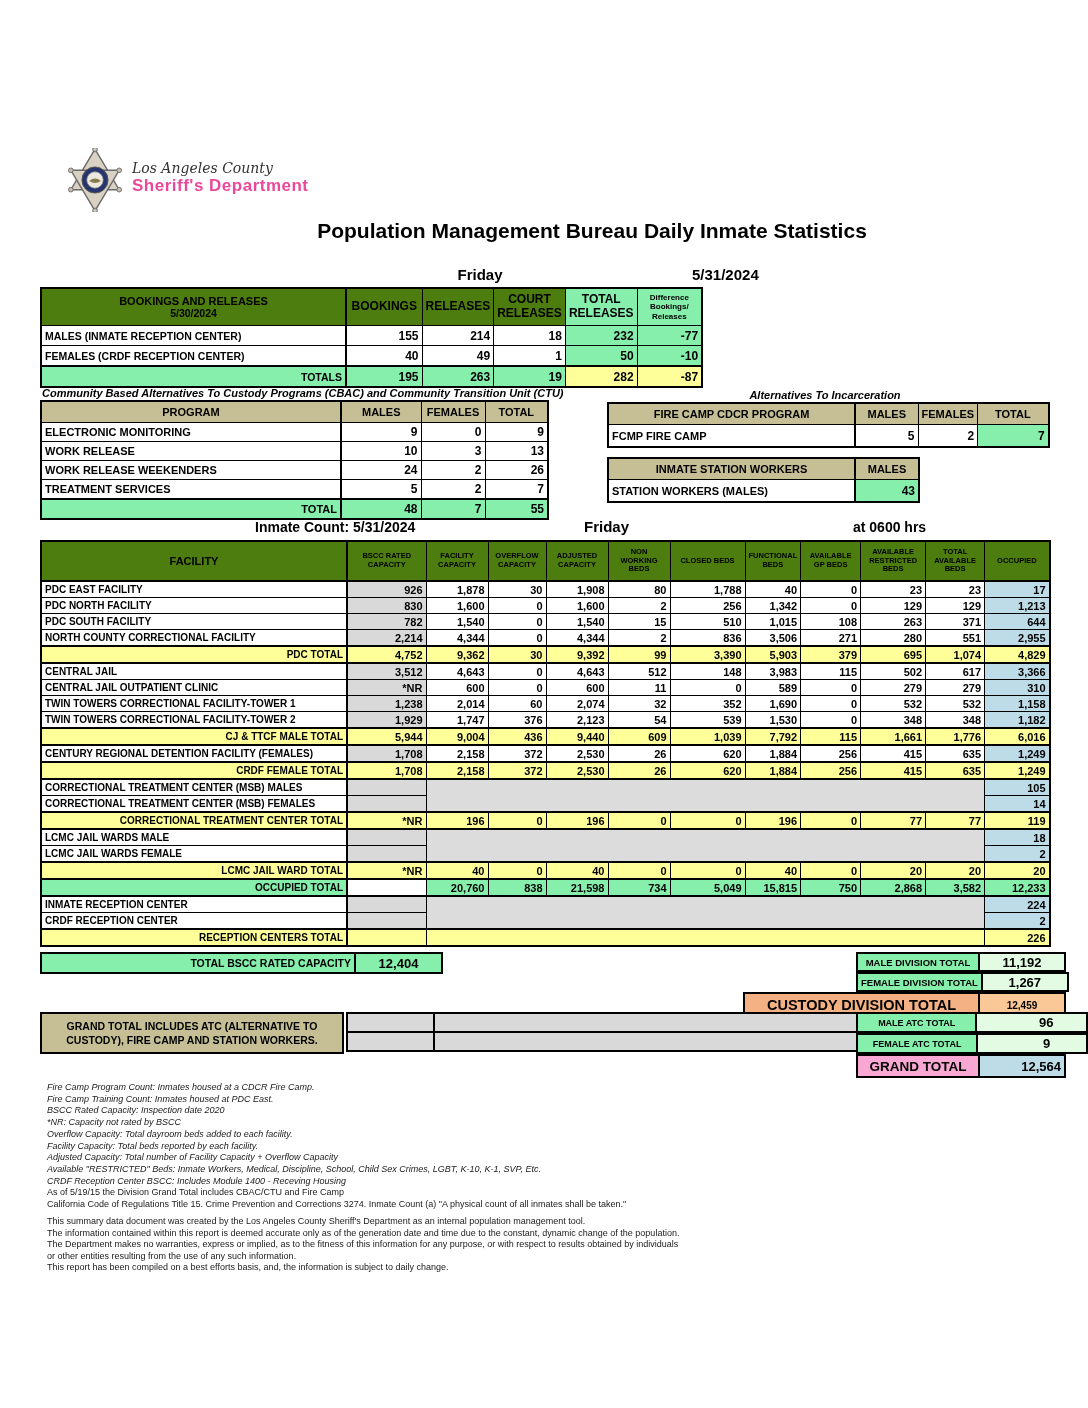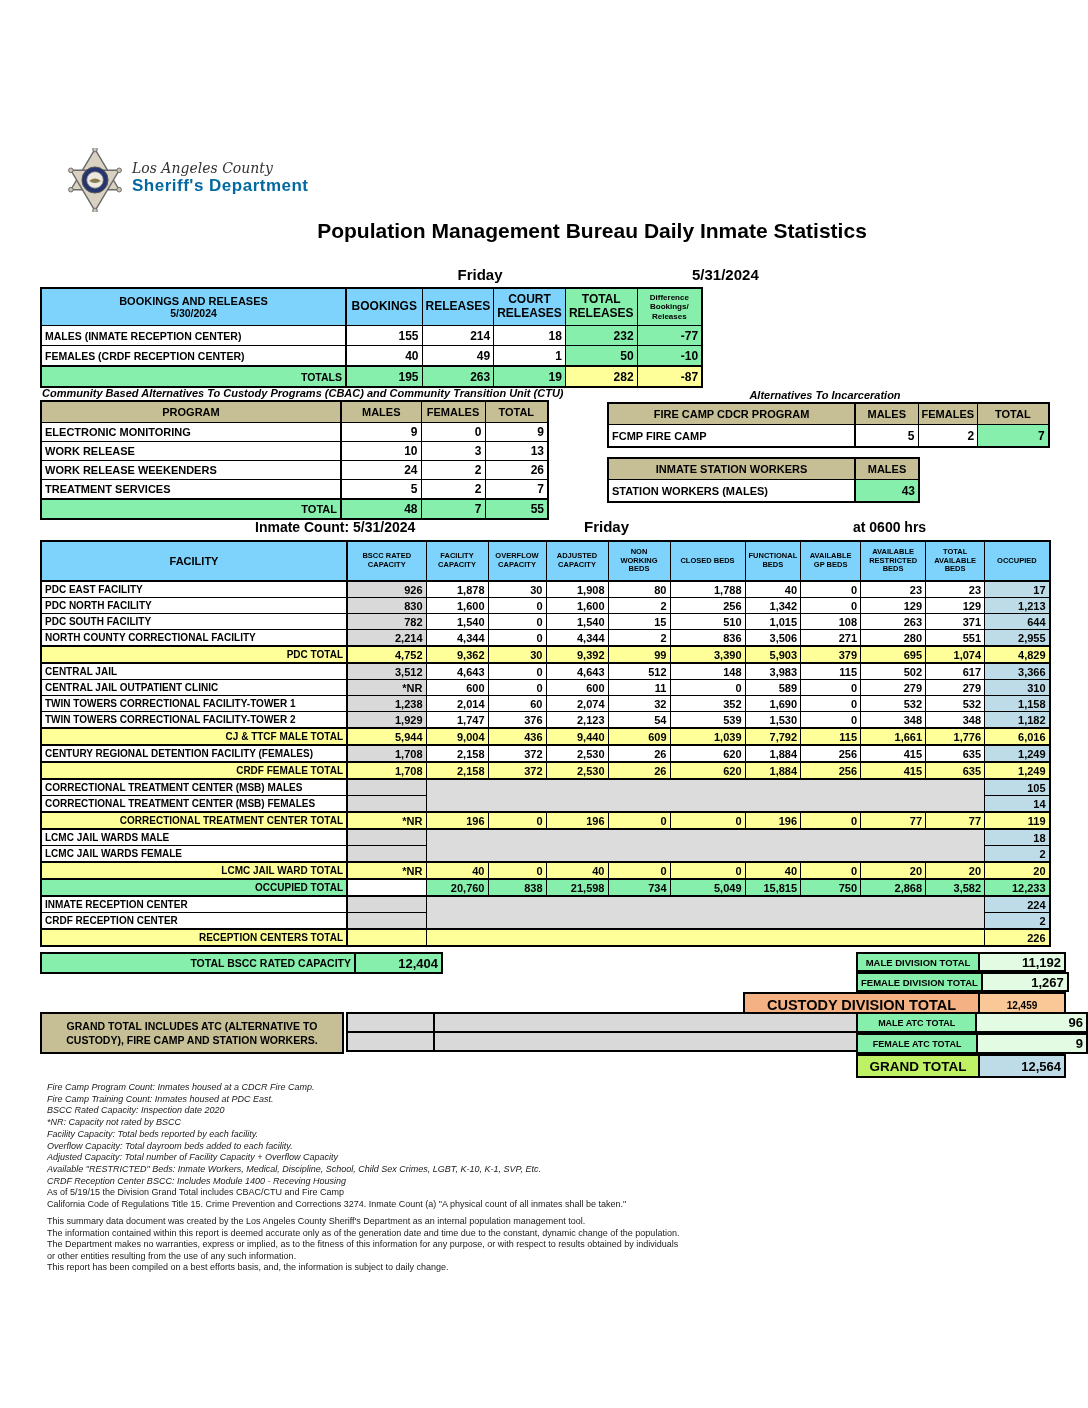--- a/index.html
+++ b/index.html
@@ -10,31 +10,31 @@
   
   .t{border-collapse:collapse;table-layout:fixed;border:2px solid #000;}
   .t td{border:1px solid #000;font-weight:bold;overflow:hidden;padding:0 3px;
         white-space:nowrap;vertical-align:middle;}
   .t td:first-child{border-right-width:2px;}
   .num{text-align:right;}
   .tr{text-align:right;}
   .thick{border-top-width:2px !important;border-bottom-width:2px !important;}
 
   
-  .peach{background:#7dd3fc;} .tan{background:#C6BF96;} .green{background:#86efac;}
+  .peach{background:#4d7c0f;} .tan{background:#C6BF96;} .green{background:#86efac;}
   .lgreen{background:#E2FBE2;} .yellow{background:#FFFF99;} .gray{background:#D9D9D9;}
-  .grayspan{background:#DCDCDC;} .blue{background:#BDDCE8;} .dkblue{background:#bef264;}
+  .grayspan{background:#DCDCDC;} .blue{background:#BDDCE8;} .dkblue{background:#f9a8d4;}
   .orange{background:#F4B183;} .lorange{background:#FAC896;}
   .it{font-style:italic;}
 
   
   #logo{left:66px;top:148px;display:flex;align-items:flex-start;}
   #logo-text{margin-left:8px;margin-top:12px;}
   #logo-line1{font-family:"DejaVu Serif",serif;font-style:italic;font-size:14px;color:#333;}
-  #logo-line2{font-size:17px;font-weight:bold;letter-spacing:0.5px;color:#0369a1;margin-top:0px;}
+  #logo-line2{font-size:17px;font-weight:bold;letter-spacing:0.5px;color:#ec4899;margin-top:0px;}
   #title{left:0;top:219px;width:1088px;text-align:center;font-size:21px;font-weight:bold;padding-left:48px;}
   #top-day{left:400px;top:266px;width:160px;text-align:center;font-size:15px;font-weight:bold;}
   #top-date{left:692px;top:266px;font-size:15px;font-weight:bold;}
 
   
   #bookings{left:40px;top:287px;}
   .bookings td{height:19px;font-size:12px;}
   .bookings .lbl{font-size:10.5px;}
   .bookings thead td{height:36px;}
   .bh1{font-size:11px;text-align:center;}
@@ -66,21 +66,21 @@
   .facility .lbl{font-size:10px;}
   .facility thead td{height:38px;border-bottom-width:2px;}
   .fac-head{font-size:15px;text-align:center;}
   .facility .colhead{font-size:7.5px;}
   .nr{font-size:8.5px;}
   .gl{font-size:11px;}
   .gv{font-size:12px;}
 
   
   .mini{position:absolute;border-collapse:collapse;table-layout:fixed;}
-  .mini td{border:2px solid #000;font-weight:bold;overflow:hidden;padding:0 3px;white-space:nowrap;}
+  .mini td{border:2px solid #000;font-weight:bold;overflow:hidden;padding:0 3px;white-space:nowrap;text-align:center;}
   .mlabel{font-size:9.5px;text-align:center;}
   .mval{font-size:13px;text-align:right;}
   #bscc-total{left:40px;top:952px;}
   #bscc-total td{height:18px;}
   #bscc-total td:first-child{width:306px;font-size:10.5px;text-align:right;}
   #bscc-total td:last-child{width:79px;}
   #male-div{left:856px;top:952px;} #female-div{left:856px;top:972px;}
   #male-div td,#female-div td{height:16px;margin-top:9px;}
   #male-div td:first-child,#female-div td:first-child{width:114px;}
   #male-div td:last-child,#female-div td:last-child{width:78px;}
@@ -652,22 +652,22 @@
       <td class="blue">12,564</td>
     </tr>
   </tbody>
     </table>
 
   <div class="abs" id="footnotes">
       <div class="it">Fire Camp Program Count: Inmates housed at a CDCR Fire Camp.</div>
       <div class="it">Fire Camp Training Count: Inmates housed at PDC East.</div>
       <div class="it">BSCC Rated Capacity: Inspection date 2020</div>
       <div class="it">*NR: Capacity not rated by BSCC</div>
+      <div class="it">Overflow Capacity: Total dayroom beds added to each facility.</div>
       <div class="it">Facility Capacity: Total beds reported by each facility.</div>
-      <div class="it">Overflow Capacity: Total dayroom beds added to each facility.</div>
       <div class="it">Adjusted Capacity: Total number of Facility Capacity + Overflow Capacity</div>
       <div class="it">Available "RESTRICTED" Beds: Inmate Workers, Medical, Discipline, School, Child Sex Crimes,  LGBT, K-10, K-1, SVP, Etc.</div>
       <div class="it">CRDF Reception Center BSCC: Includes Module 1400 - Receving Housing</div>
       <div>As of 5/19/15 the Division Grand Total includes CBAC/CTU and Fire Camp</div>
       <div>California Code of Regulations Title 15. Crime Prevention and Corrections 3274. Inmate Count (a) "A physical count of all inmates shall be taken."</div>
     </div>
   <div class="abs" id="disclaimer">
       <div>This summary data document was created by the Los Angeles County Sheriff's Department as an internal population management tool.</div>
       <div>The information contained within this report is deemed accurate only as of the generation date and time due to the constant, dynamic change of the population.</div>
       <div>The Department makes no warranties, express or implied, as to the fitness of this information for any purpose, or with respect to results obtained by individuals</div>

